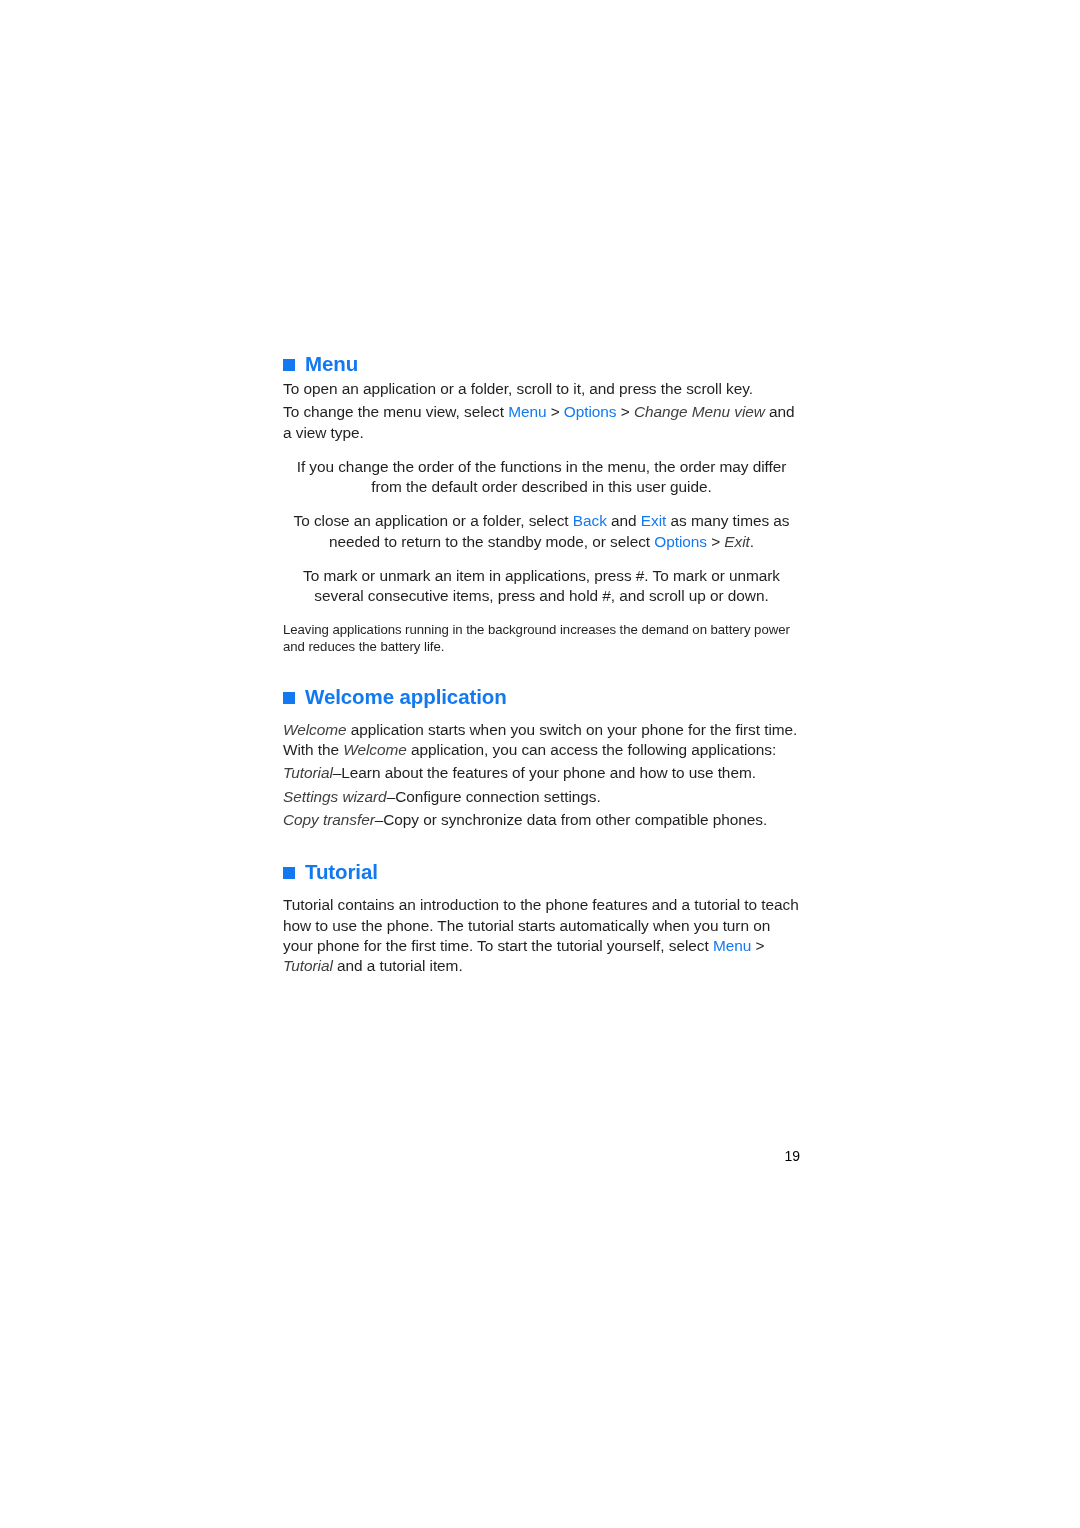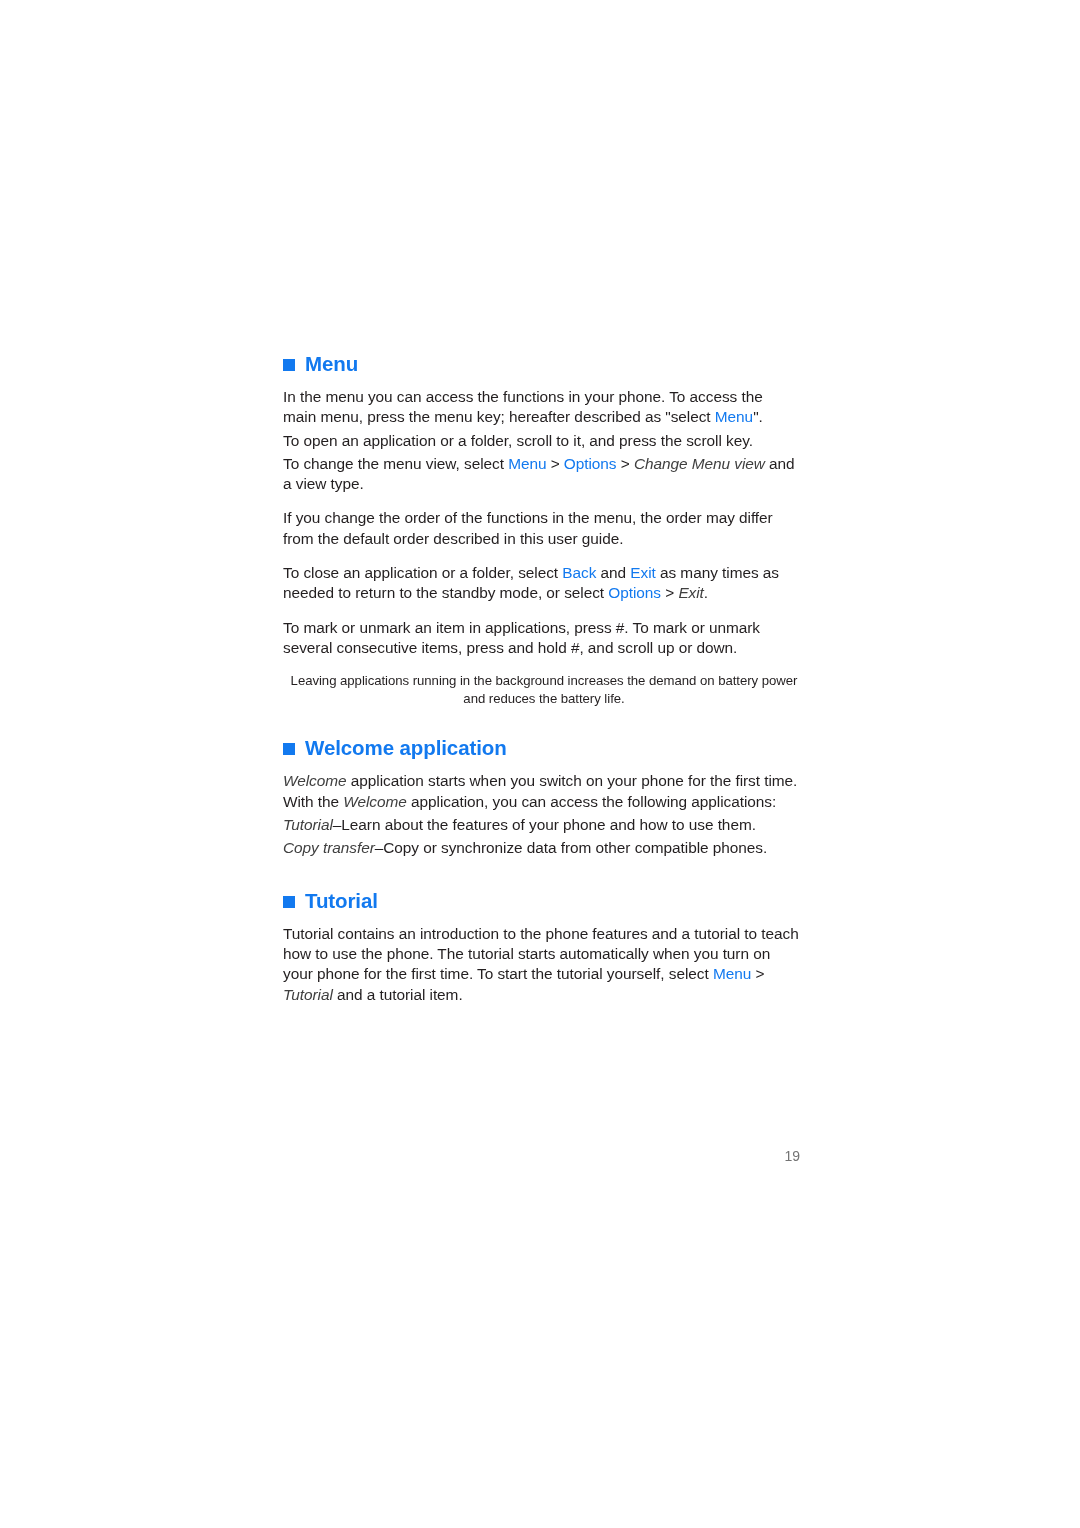--- a/index.html
+++ b/index.html
@@ -62,31 +62,30 @@
 
   
   p {
     margin: 0;
     font-size: 15.4px;
     line-height: 20.3px;
     color: #231f20;
     letter-spacing: -0.05px;
     text-align: left;
   }
-  .p-gap-lg { margin-top: 14px; }
+  .p-gap-lg { margin-top: 14px; text-align: center; }
   .p-gap-sm { margin-top: 3px; }
   .p-first  { margin-top: 11px; }
 
   .note {
     font-size: 13.2px;
     line-height: 17.6px;
     margin-top: 14px;
     width: 522px;
     letter-spacing: -0.05px;
-    text-align: center;
   }
 
   
   .ui {           
     color: #1279ef;
   }
   .item {         
     color: #404040;
     font-style: italic;
   }
@@ -96,49 +95,49 @@
 
   
   .page-number {
     position: absolute;
     left: 283px;
     top: 1147px;
     width: 517px;
     text-align: right;
     font-size: 14px;
     line-height: 18px;
-    color: #737373;
+    color: #000000;
   }
 </style>
 </head>
 <body>
 
 <div class="page">
   <div class="content">
 
     <div id="heading-menu-wrap" class="section-heading">
       <span class="bullet"></span>
       <span>Menu</span>
     </div>
 
-    <p class="p-first">In the menu you can access the functions in your phone. To access the main menu, press the menu key; hereafter described as "select <span class="ui">Menu</span>".</p>
     <p class="p-gap-sm">To open an application or a folder, scroll to it, and press the scroll key.</p>
     <p class="p-gap-sm">To change the menu view, select <span class="ui">Menu</span><span class="sep"> &gt; </span><span class="ui">Options</span><span class="sep"> &gt; </span><span class="item">Change Menu view</span> and a view type.</p>
     <p class="p-gap-lg">If you change the order of the functions in the menu, the order may differ from the default order described in this user guide.</p>
     <p class="p-gap-lg">To close an application or a folder, select <span class="ui">Back</span> and <span class="ui">Exit</span> as many times as needed to return to the standby mode, or select <span class="ui">Options</span><span class="sep"> &gt; </span><span class="item">Exit</span>.</p>
     <p class="p-gap-lg">To mark or unmark an item in applications, press #. To mark or unmark several consecutive items, press and hold #, and scroll up or down.</p>
     <p class="note">Leaving applications running in the background increases the demand on battery power and reduces the battery life.</p>
 
     <div id="heading-welcome-wrap" class="section-heading">
       <span class="bullet"></span>
       <span>Welcome application</span>
     </div>
 
     <p class="p-first"><span class="item">Welcome</span> application starts when you switch on your phone for the first time. With the <span class="item">Welcome</span> application, you can access the following applications:</p>
     <p class="p-gap-sm"><span class="item">Tutorial</span>–Learn about the features of your phone and how to use them.</p>
+    <p class="p-gap-sm"><span class="item">Settings wizard</span>–Configure connection settings.</p>
     <p class="p-gap-sm"><span class="item">Copy transfer</span>–Copy or synchronize data from other compatible phones.</p>
 
     <div id="heading-tutorial-wrap" class="section-heading">
       <span class="bullet"></span>
       <span>Tutorial</span>
     </div>
 
     <p class="p-first">Tutorial contains an introduction to the phone features and a tutorial to teach how to use the phone. The tutorial starts automatically when you turn on your phone for the first time. To start the tutorial yourself, select <span class="ui">Menu</span><span class="sep"> &gt; </span><span class="item">Tutorial</span> and a tutorial item.</p>
 
   </div>

